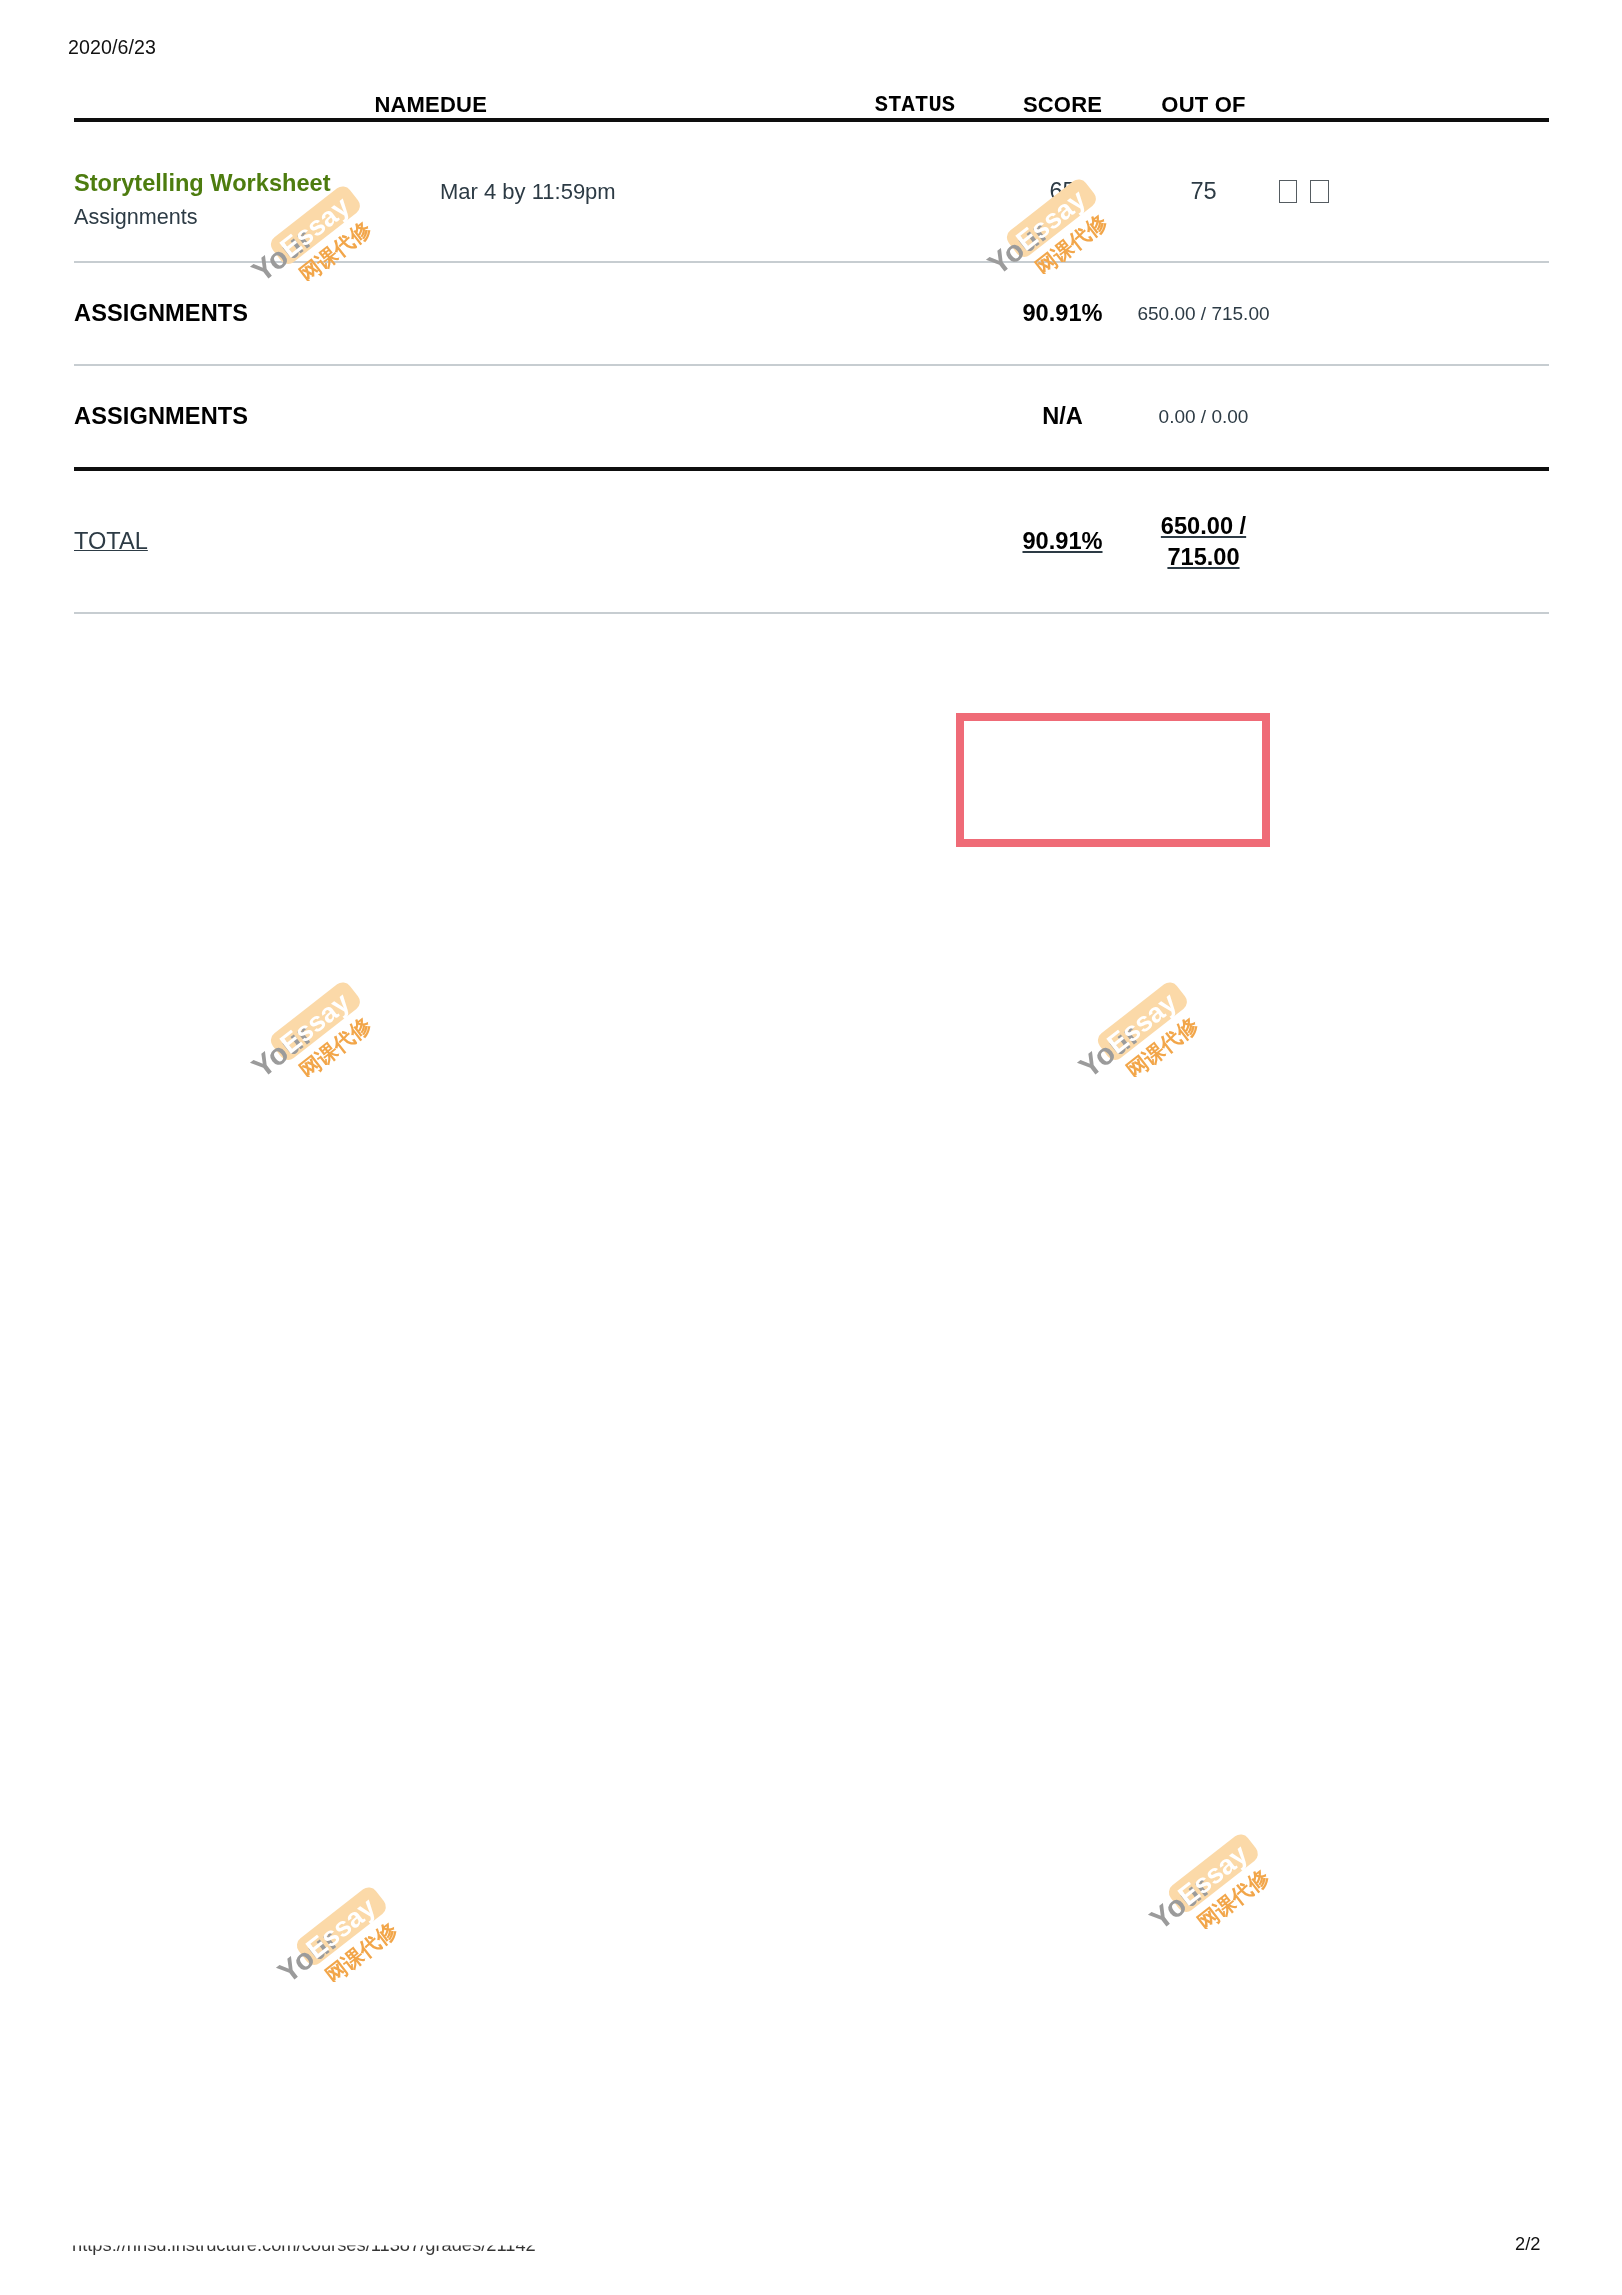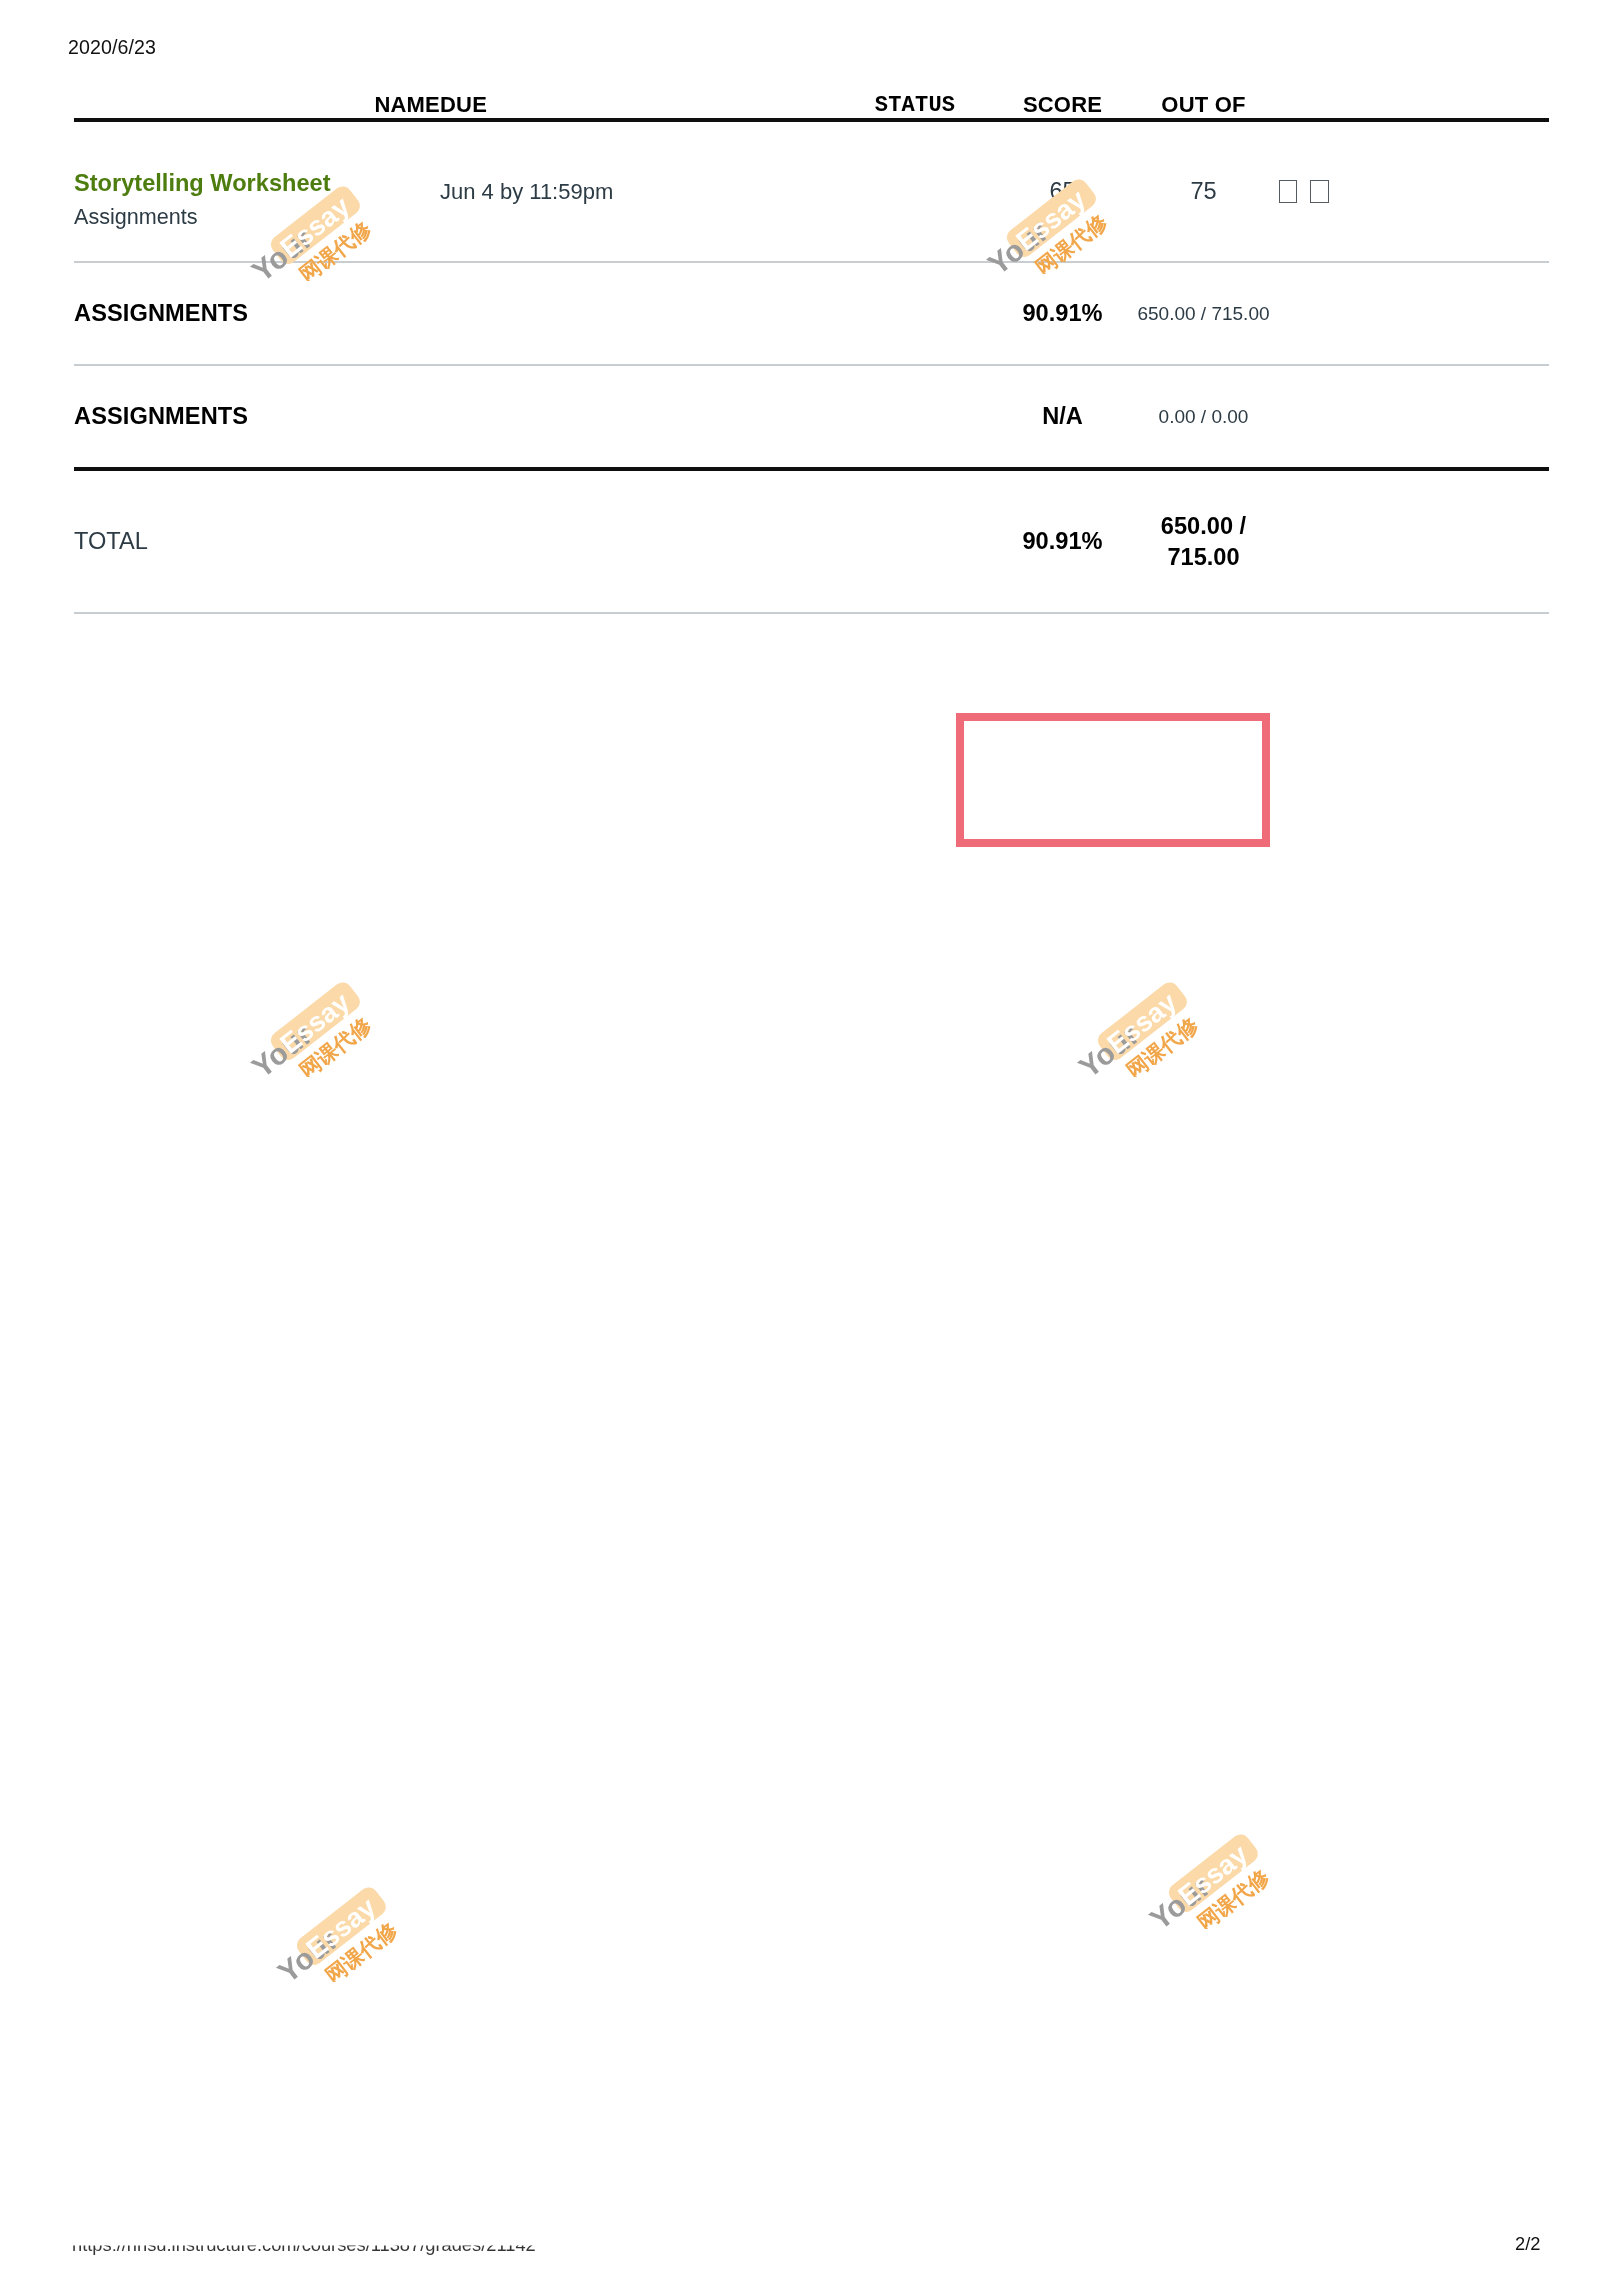--- a/index.html
+++ b/index.html
@@ -91,20 +91,21 @@
 
   tbody tr.assignment-row,
   tbody tr.group-row {
     border-bottom: 2.6px solid #c7cdd1;
   }
   tbody tr.total-divider {
     border-top: 4.6px solid #0e0e0e;
   }
   tbody tr.total-row {
     border-bottom: 2.6px solid #c7cdd1;
+    text-decoration: underline;
   }
 
   .assignment-row td { height: 139px; }
   .group-row td      { height: 101px; }
   .total-row td      { height: 141px; }
 
   .cell-name {
     text-align: left;
     padding-left: 1.3px;
   }
@@ -262,21 +263,21 @@
     </tr>
   </thead>
 
   <tbody>
 
     <tr class="assignment-row">
       <td class="cell-name">
         <span class="assignment-title">Storytelling Worksheet</span>
         <span class="assignment-group">Assignments</span>
       </td>
-      <td class="cell-due">Jun 4 by 11:59pm</td>
+      <td class="cell-due">Mar 4 by 11:59pm</td>
       <td class="cell-status"></td>
       <td class="cell-score">65</td>
       <td class="cell-outof">75</td>
       <td class="cell-icons">
         <span class="tofu"></span>
         <span class="tofu"></span>
       </td>
     </tr>
 
 

